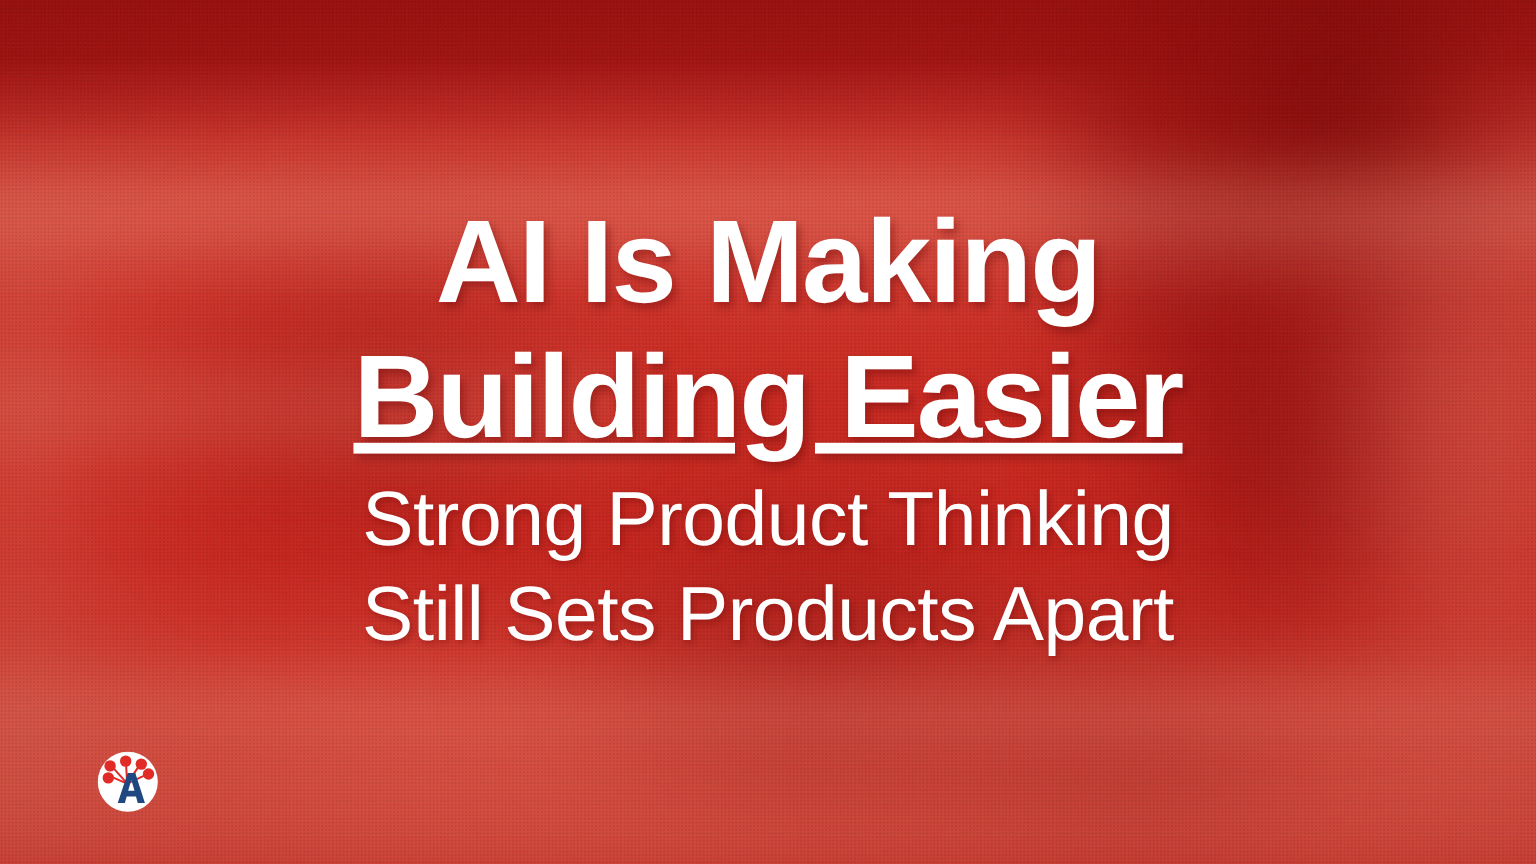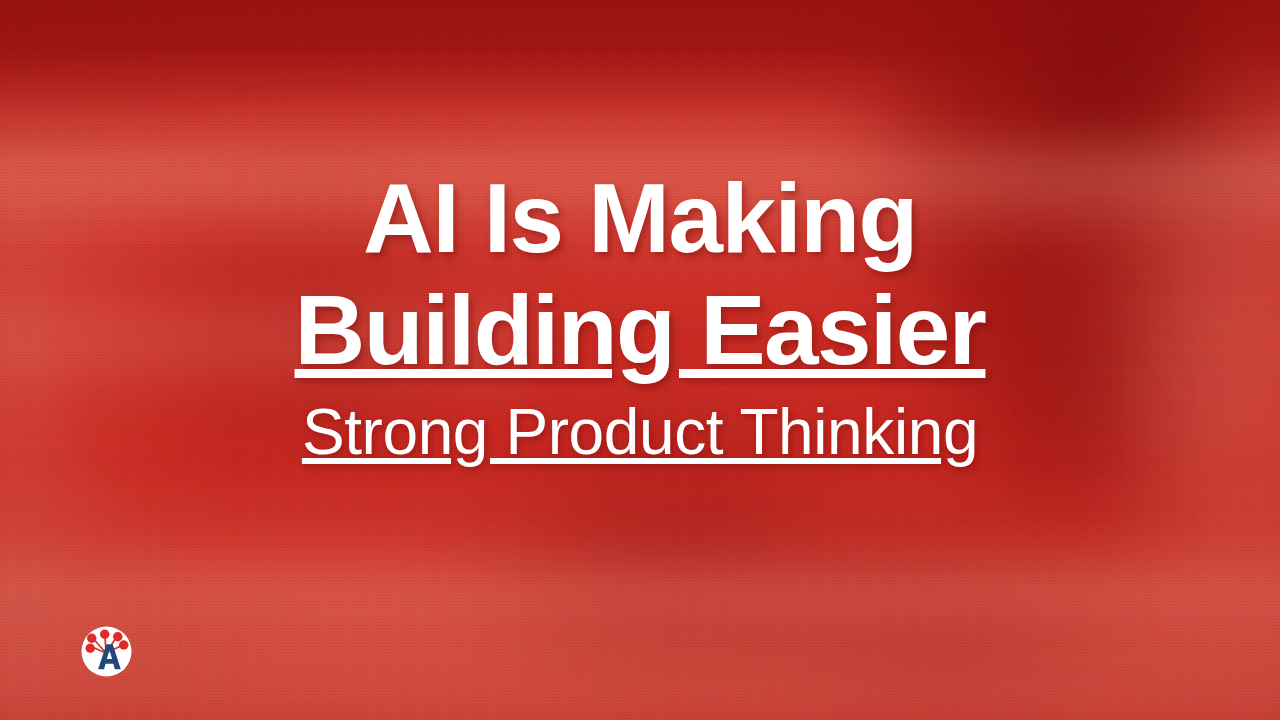--- a/index.html
+++ b/index.html
@@ -160,21 +160,21 @@
     margin:0;padding:0;
     width:100%;
     color:#FFFFFF;
     font-family:"Liberation Sans", sans-serif;
     font-weight:normal;
     font-size:64px;
     line-height:79px;
     letter-spacing:-.4px;
     text-shadow:2px 3px 6px rgba(110,8,8,.42);
   }
-  .subhead .sh-1{display:block;margin-top:7px;text-decoration:underline;}
+  .subhead .sh-1{display:block;margin-top:7px;}
   .subhead .sh-2{display:block;}
 
   
   .logo{
     position:absolute;
     left:81px;top:626px;
     width:51px;height:51px;
   }
   .logo svg{display:block;width:51px;height:51px;}
 </style>
@@ -208,20 +208,21 @@
 
   <div class="content">
 
     <h1 class="headline">
       <span class="hl-1">AI Is Making</span>
       <span class="hl-2">Building Easier</span>
     </h1>
 
     <h2 class="subhead">
       <span class="sh-1">Strong Product Thinking</span>
+      <span class="sh-2">Still Sets Products Apart</span>
     </h2>
 
   </div>
 
   <div class="logo">
     <svg viewBox="0 0 102 102" xmlns="http://www.w3.org/2000/svg">
       <circle cx="51" cy="51" r="50" fill="#FFFFFF"></circle>
 
       <g stroke="#E12B26" stroke-width="3.4" stroke-linecap="round">
         <line x1="50" y1="54" x2="22" y2="42"></line>

